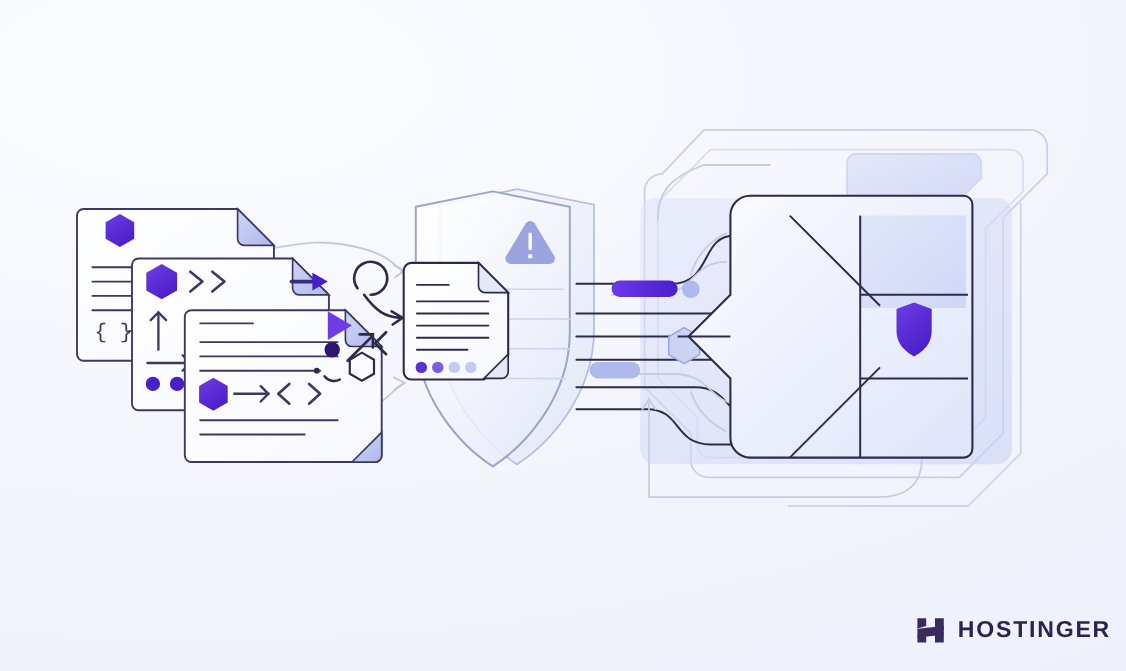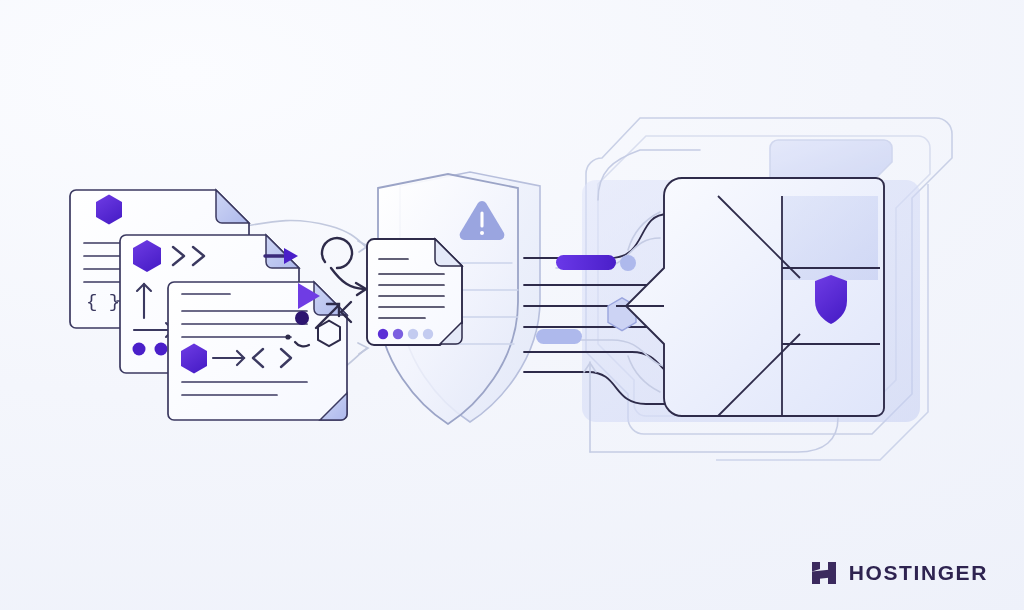--- a/index.html
+++ b/index.html
@@ -4,21 +4,21 @@
 <style>
   html,body{margin:0;padding:0;background:#ffffff;}
   body{font-family:"Liberation Sans", sans-serif;}
   #stage{
     position:relative;width:1024px;height:610px;overflow:hidden;
     background:
       radial-gradient(140% 110% at 18% 12%, #fbfcff 0%, #f4f6fc 48%, #eef1fa 100%);
   }
   #art{position:absolute;inset:0;width:1024px;height:610px;display:block;}
   .brand{
-    position:absolute;right:36px;bottom:22px;display:flex;align-items:center;gap:10px;
+    position:absolute;right:14px;bottom:22px;display:flex;align-items:center;gap:10px;
   }
   .brand-word{
     font-family:"Liberation Sans", sans-serif;
     font-size:21px;font-weight:700;letter-spacing:1.6px;color:#2e2350;
   }
 </style>
 </head>
 <body>
 
 <div id="stage">

